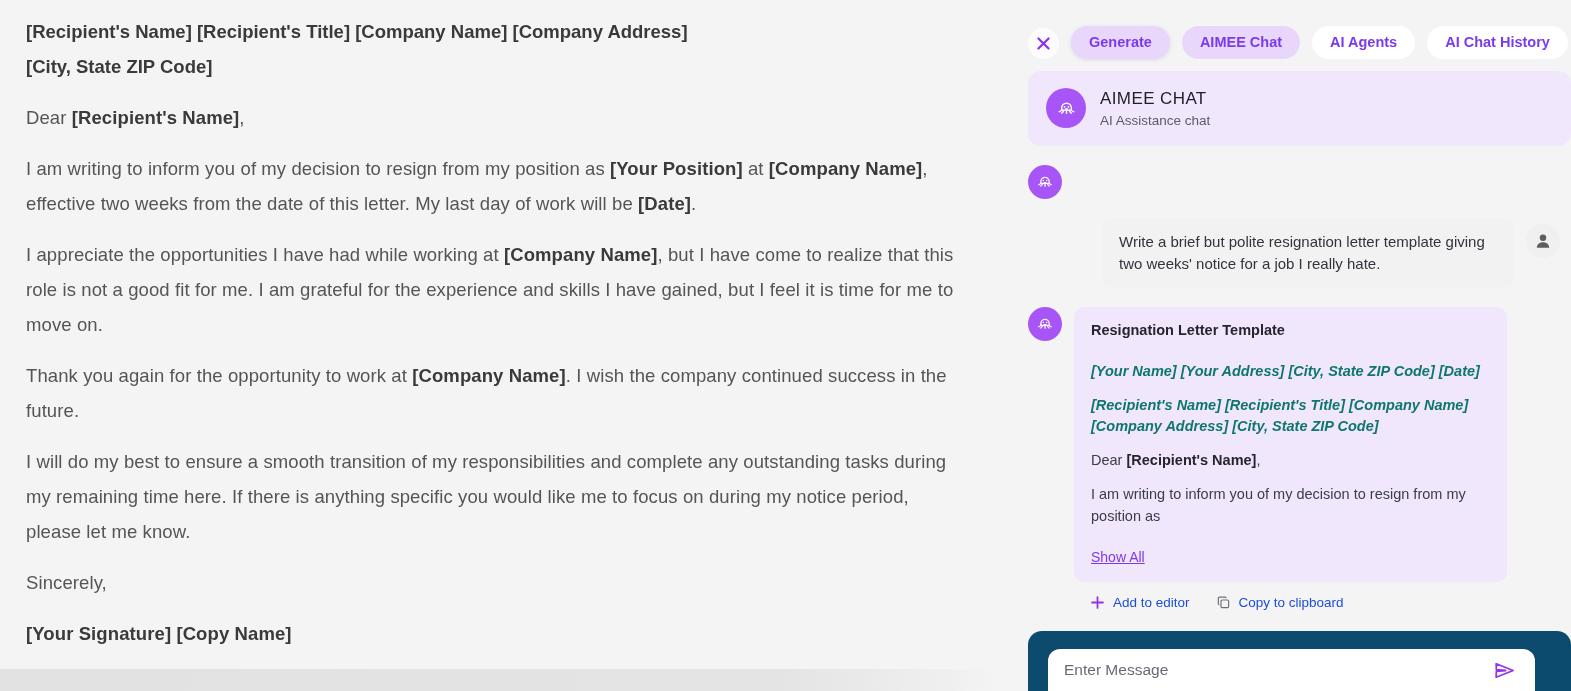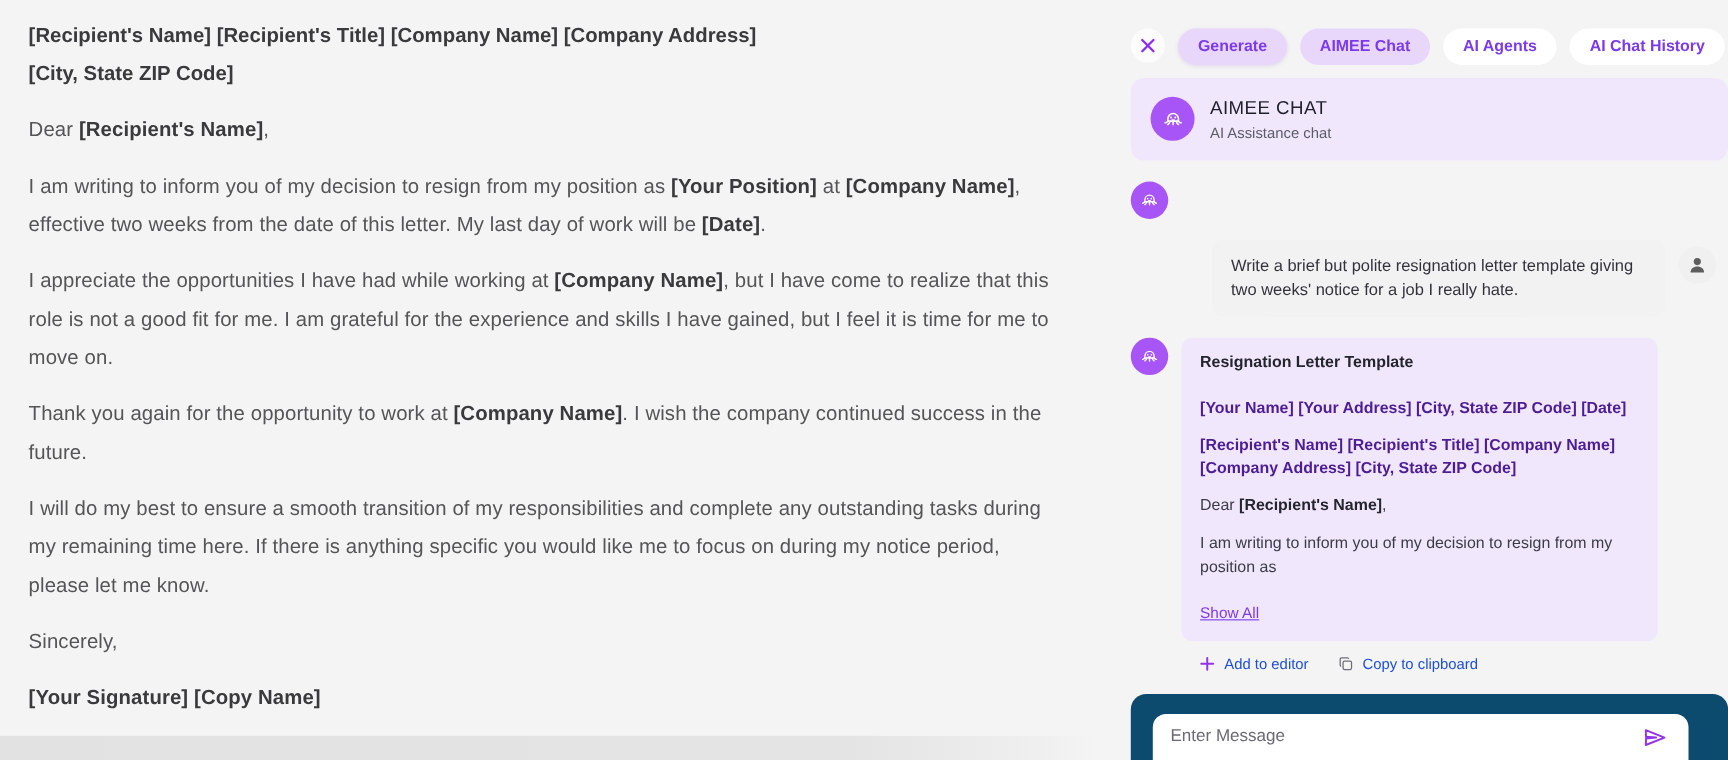--- a/index.html
+++ b/index.html
@@ -52,21 +52,21 @@
   }
 
   
   #chat-panel {
     position: relative;
     width: 576px; height: 691px;
     background: #f4f4f4;
     display: flex; flex-direction: column;
   }
   #tabbar {
-    display: flex; align-items: flex-start; gap: 12px;
+    display: flex; align-items: flex-end; gap: 12px;
     padding: 26px 0 12px 33px;
     flex: 0 0 auto;
   }
   .close-btn {
     width: 31px; height: 31px; border-radius: 50%;
     background: #fcfcfc; border: none;
     display: flex; align-items: center; justify-content: center;
     cursor: pointer; flex: 0 0 auto;
   }
   .close-btn svg { display:block; }
@@ -146,21 +146,21 @@
   
   .answer-card {
     background: #f1e7fd;
     border-radius: 10px;
     padding: 15px 17px 16px 17px;
     flex: 1 1 auto;
     margin-right: 64px;
   }
   .ans-title { font-size: 14.5px; font-weight: 700; color: #25252e; margin-bottom: 23px; }
   .ans-p { font-size: 14.5px; color: #3c3c46; line-height: 1.5; margin-bottom: 12px; }
-  .ans-p.bold { font-weight: 700; color: #4c1d95; }
+  .ans-p.bold { font-weight: 700; color: #0f766e; font-style: italic; }
   .ans-p b { font-weight: 700; color: #25252e; }
   .show-all {
     display: inline-block; margin-top: 10px;
     font-size: 14px; color: #7c3aed;
     text-decoration: underline; cursor: pointer;
   }
 
   
   #action-row {
     display: flex; align-items: center; gap: 26px;

